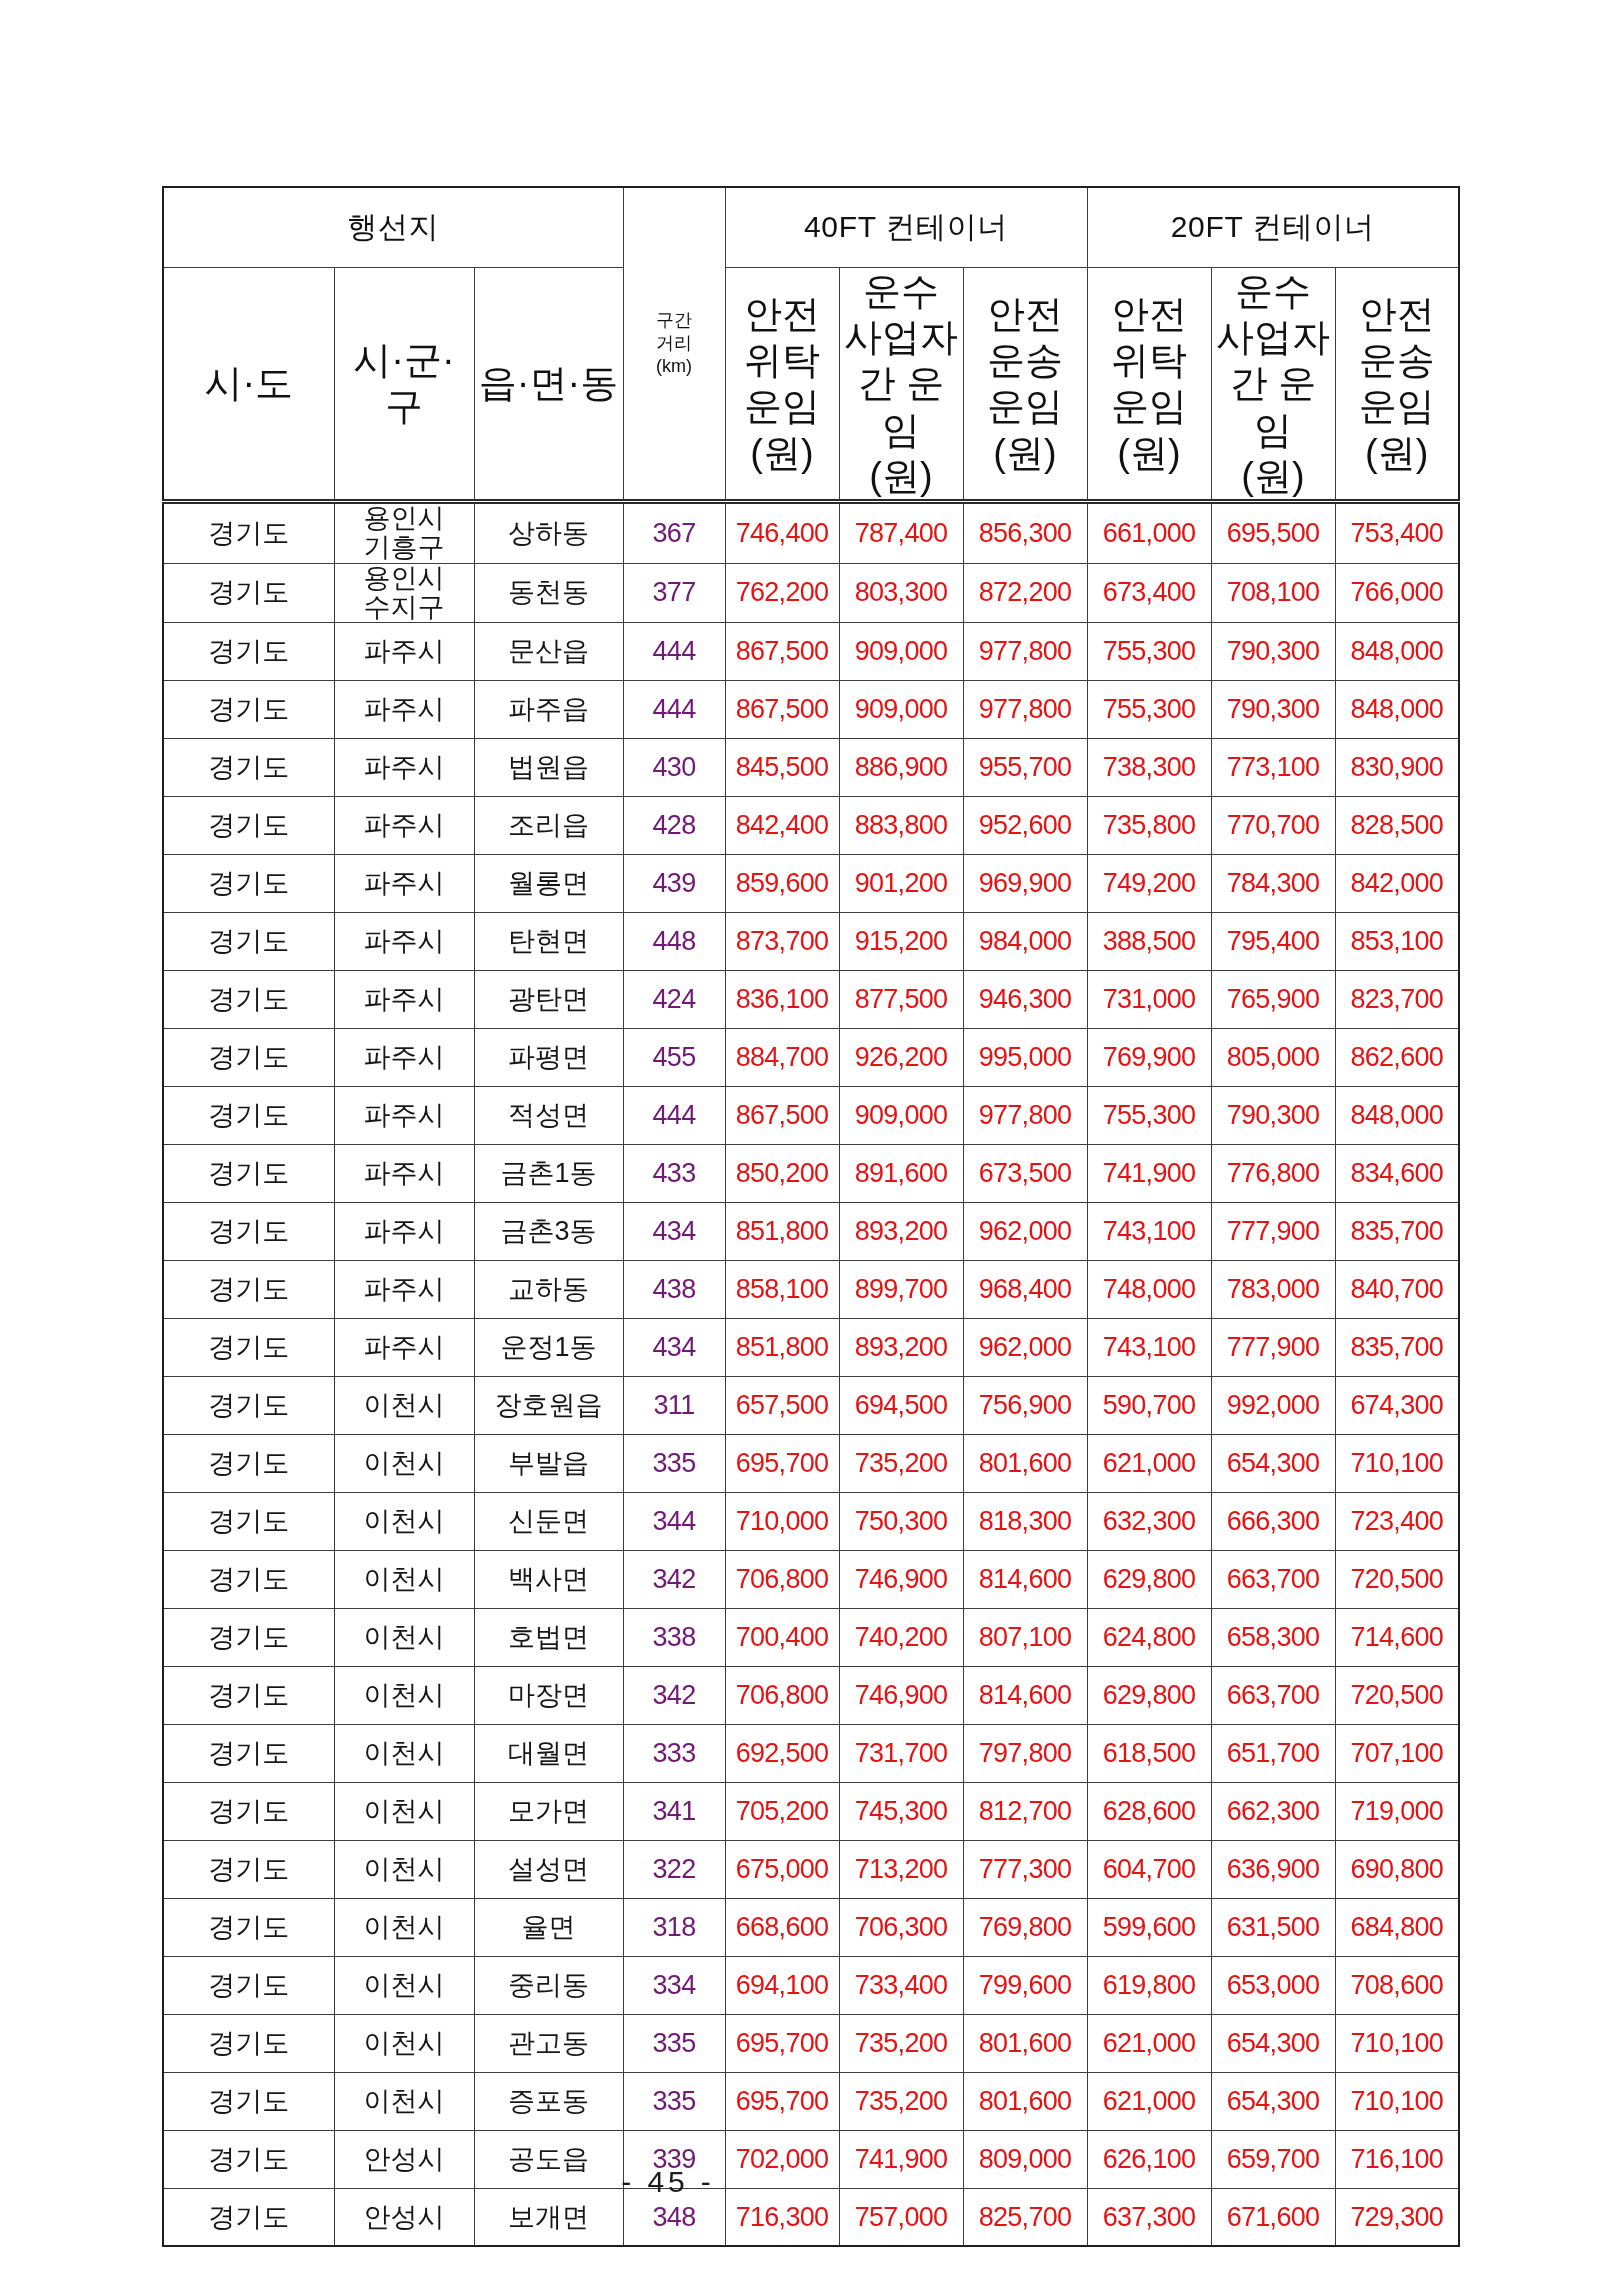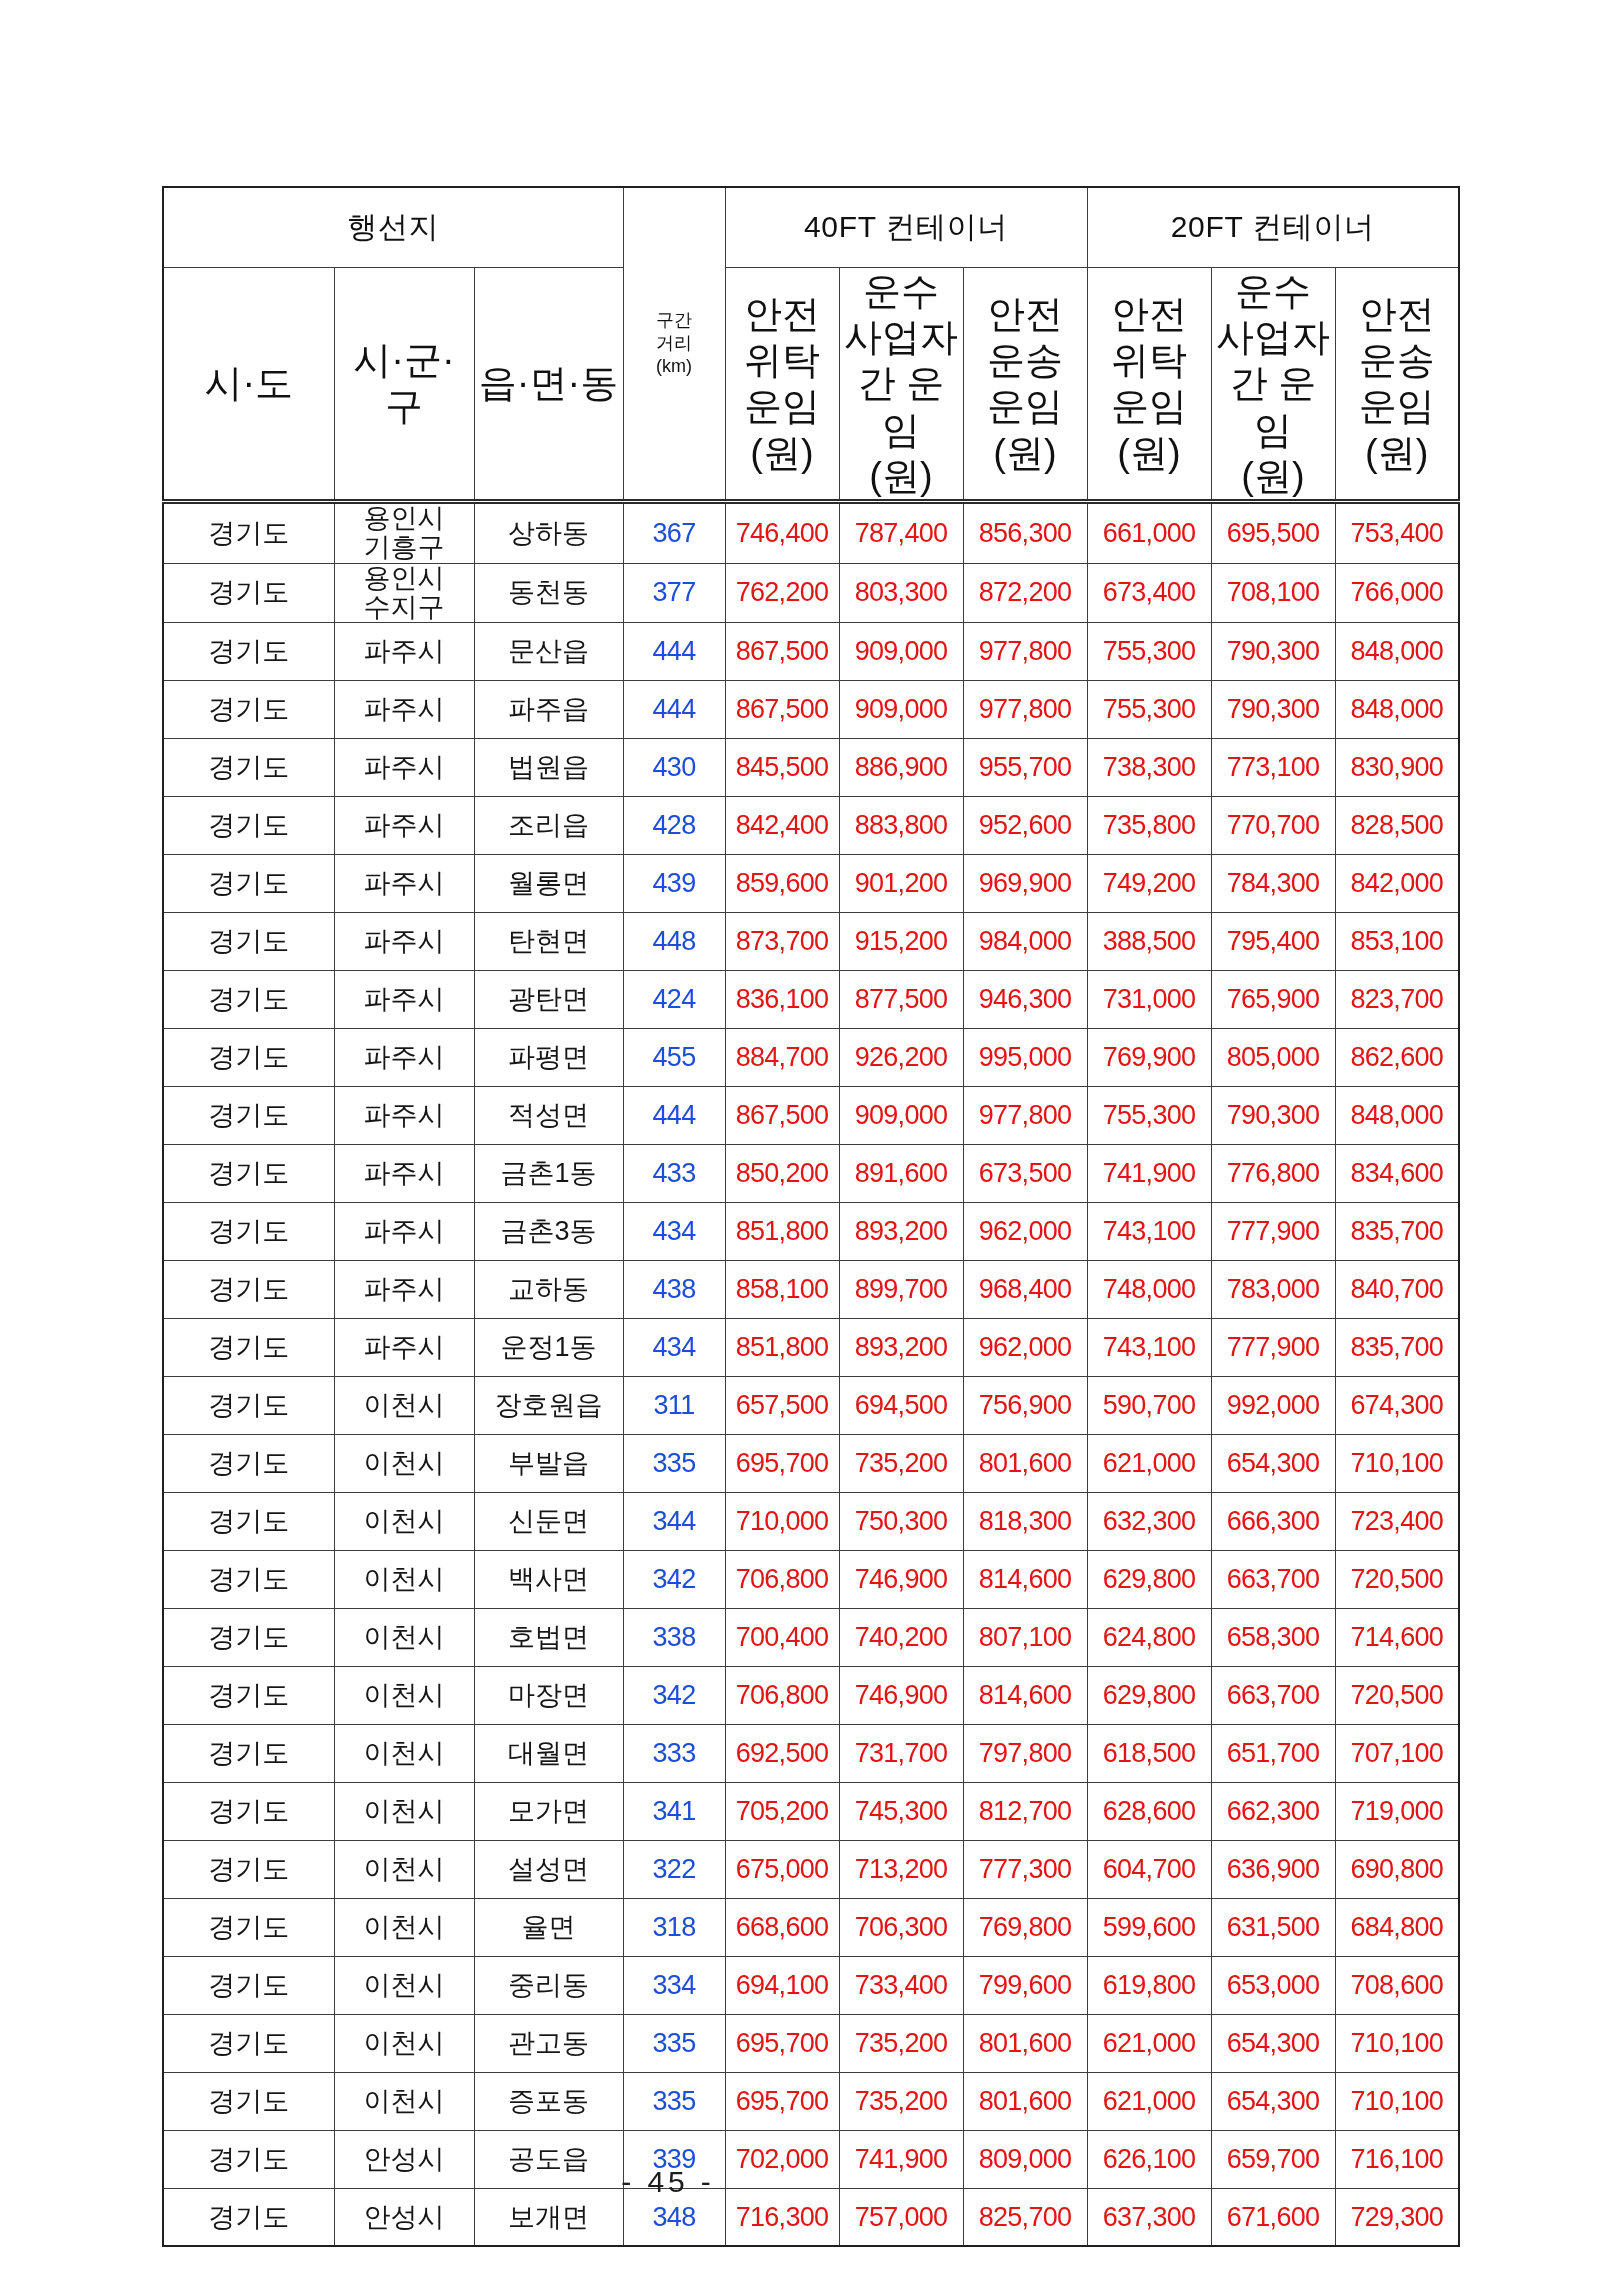--- a/index.html
+++ b/index.html
@@ -26,21 +26,21 @@
   .pre{white-space:pre-line}
   tr.hrow1{height:80px}
   tr.hrow2{height:134px}
   .h1{font-size:30px;letter-spacing:0.7px}
   .h2{font-size:38px;line-height:1.22}
   .hdist{font-size:18px;line-height:1.3}
   .hdr-bottom{border-bottom:5.2px double #2a2a2a}
   tbody tr{height:58px}
   td{font-size:27px}
   td.loc{color:#161616;line-height:1.08}
-  td.km{color:#1d4ed8;letter-spacing:-0.7px}
+  td.km{color:#701a75;letter-spacing:-0.7px}
   td.fare{color:#e31414;letter-spacing:-0.7px}
   .footer{
     position:absolute;left:0;top:2165px;width:1336px;
     text-align:center;font-size:30px;color:#1c1c1c;letter-spacing:3.9px;
   }
 </style>
 </head>
 <body>
 
 <div class="page">

